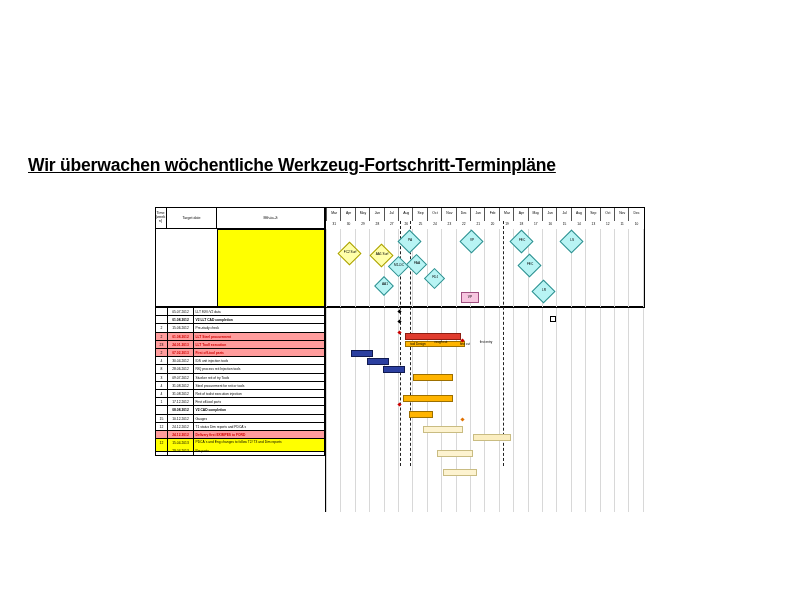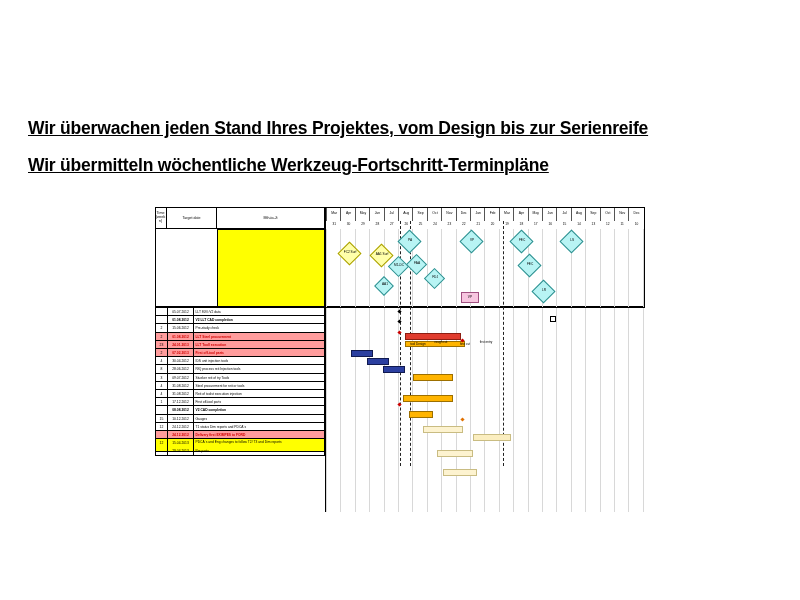--- a/index.html
+++ b/index.html
@@ -189,22 +189,21 @@
     position: absolute;
     font-size: 3.2px;
     text-align: center;
   }
 </style>
 </head>
 <body>
 
 <div id="slide">
 
-  <div class="headline" id="headline1">Wir überwachen jeden Stand Ihres Projektes, vom Design bis zur Serienreife</div>
-  <div class="headline" id="headline2">Wir übermitteln wöchentliche Werkzeug-Fortschritt-Terminpläne</div>
+  <div class="headline" id="headline2">Wir überwachen wöchentliche Werkzeug-Fortschritt-Terminpläne</div>
 
   <div id="gantt">
 
     <div id="hdr"></div>
 
     <div class="hdr-cell" style="left:0;top:0;width:12px;height:22px;">
       <div style="margin-top:5px;">Time</div>
       <div>(week n)</div>
     </div>
     <div class="hdr-cell" style="left:12px;top:0;width:50px;height:22px;line-height:22px;">Target date</div>

